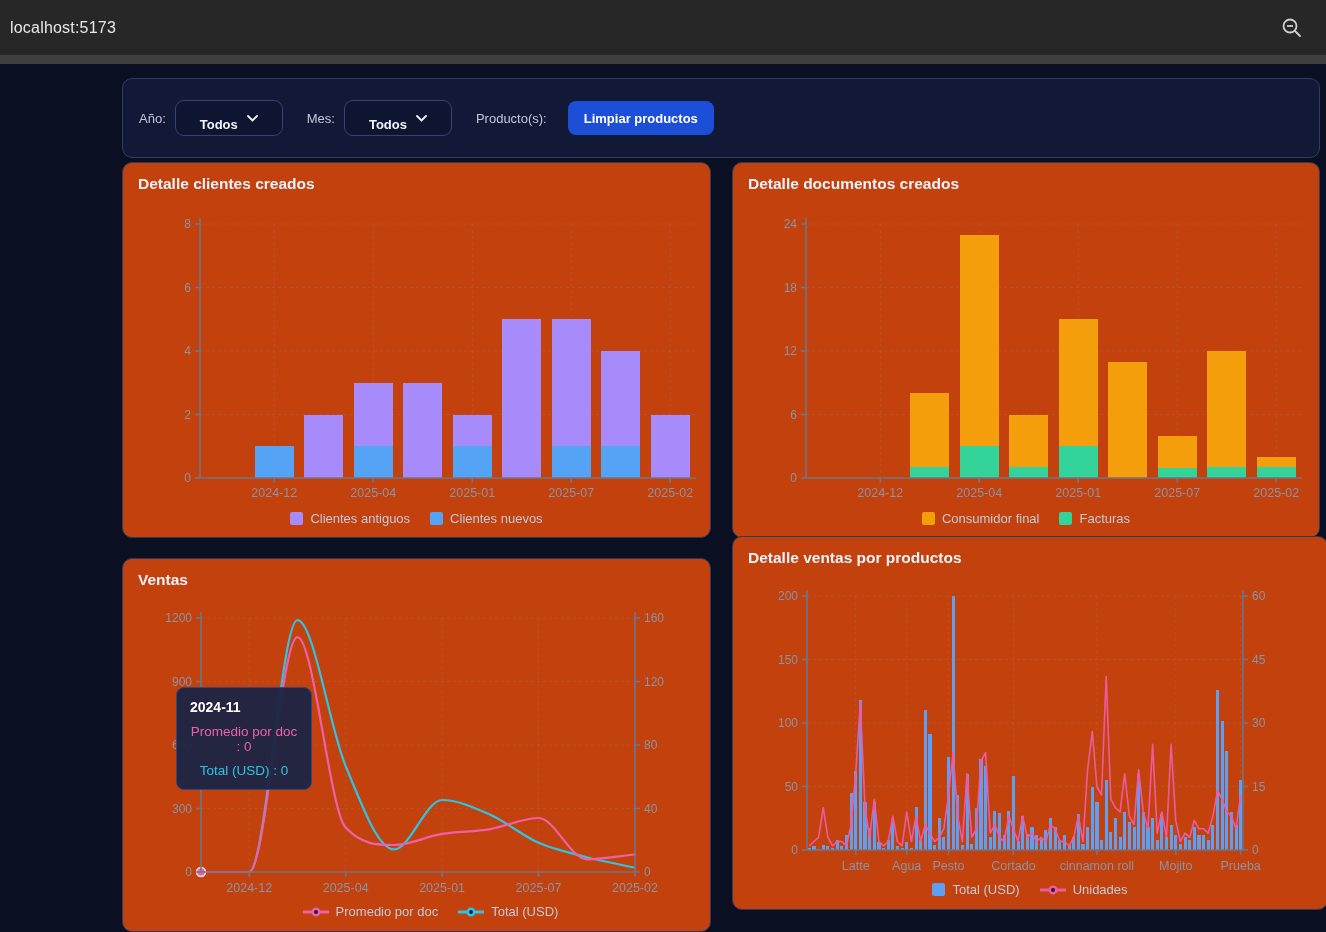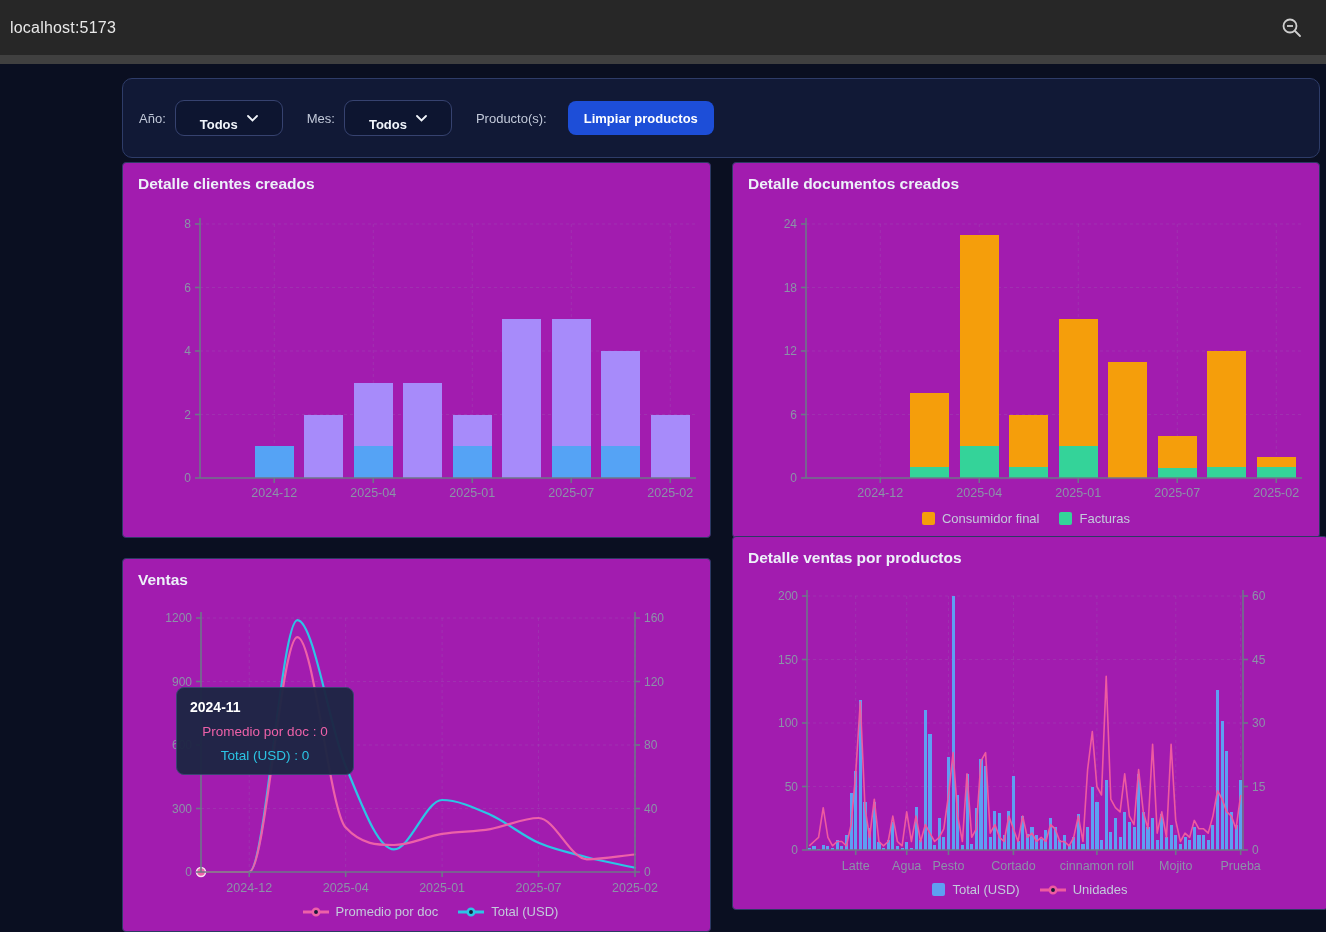--- a/index.html
+++ b/index.html
@@ -24,37 +24,37 @@
   .select .val{color:#f1f5fb;font-size:13px;font-weight:bold;margin-top:12px;}
   .search{width:172px;height:32px;background:#0d1530;border:1px solid #36426f;
           border-radius:8px;color:#e2e8f0;font-size:13px;padding:0 11px;outline:none;
           font-family:"Liberation Sans",sans-serif;}
   .search::placeholder{color:#64748b;}
   .btn{height:34px;margin-left:12px;padding:0 16px;background:#1d4ed8;border:none;
        border-radius:8px;color:#fff;font-size:13px;font-weight:bold;cursor:pointer;
        font-family:"Liberation Sans",sans-serif;}
 
   
-  .panel{position:absolute;background:#a21caf;border:1px solid #2c3a63;border-radius:4px;
+  .panel{position:absolute;background:#c2410c;border:1px solid #2c3a63;border-radius:10px;
          box-sizing:border-box;}
   .panel-title{position:absolute;left:15px;top:12px;margin:0;color:#edf1f9;
                font-size:15.5px;font-weight:bold;}
   .chart{position:absolute;left:0;top:40px;display:block;}
   svg text{font-family:"Liberation Sans",sans-serif;font-size:12px;fill:#8b93a8;}
   svg text.xlab{font-size:12.5px;}
   svg .grid{stroke:rgba(148,163,184,0.16);stroke-width:1;stroke-dasharray:3 3;}
   svg .axis{stroke:#6e7689;stroke-width:1.6;}
 
   .legend{position:absolute;left:0;right:0;display:flex;justify-content:center;
           align-items:center;gap:20px;}
   .lg-item{display:flex;align-items:center;gap:7px;color:#c3cadb;font-size:13px;cursor:pointer;}
   .lg-sq{width:13px;height:13px;border-radius:2px;display:inline-block;}
 
   
-  .tooltip{position:absolute;left:53px;top:128px;width:178px;box-sizing:border-box;
+  .tooltip{position:absolute;left:53px;top:128px;width:136px;box-sizing:border-box;
            background:rgba(29,37,68,0.96);border:1px solid #3a4472;border-radius:8px;
            padding:11px 13px;z-index:5;}
   .tt-title{color:#ffffff;font-size:14px;font-weight:bold;}
   .tt-row{font-size:13.5px;margin-top:9px;text-align:center;}
 </style>
 </head>
 <body>
 
 <div class="topbar">
   <span class="urltext">localhost:5173</span>
@@ -126,20 +126,30 @@
       <text x="151.25" y="294" text-anchor="middle" class="xlab">2024-12</text>
       <line x1="250.25" y1="275" x2="250.25" y2="280" class="axis"></line>
       <text x="250.25" y="294" text-anchor="middle" class="xlab">2025-04</text>
       <line x1="349.25" y1="275" x2="349.25" y2="280" class="axis"></line>
       <text x="349.25" y="294" text-anchor="middle" class="xlab">2025-01</text>
       <line x1="448.25" y1="275" x2="448.25" y2="280" class="axis"></line>
       <text x="448.25" y="294" text-anchor="middle" class="xlab">2025-07</text>
       <line x1="547.25" y1="275" x2="547.25" y2="280" class="axis"></line>
       <text x="547.25" y="294" text-anchor="middle" class="xlab">2025-02</text>
     </svg>
+  <div class="legend" style="top:348px;">
+      <span class="lg-item">
+        <span class="lg-sq" style="background: rgb(167, 139, 250);"></span>
+        <span>Clientes antiguos</span>
+      </span>
+      <span class="lg-item">
+        <span class="lg-sq" style="background: rgb(85, 163, 245);"></span>
+        <span>Clientes nuevos</span>
+      </span>
+    </div>
 </section>
 
 <section class="panel" style="left:732px;top:162px;width:588px;height:376px;">
   <h2 class="panel-title">Detalle documentos creados</h2>
   <svg class="chart" width="588" height="300">
       <line x1="73" y1="211.5" x2="568" y2="211.5" class="grid"></line>
       <line x1="73" y1="148" x2="568" y2="148" class="grid"></line>
       <line x1="73" y1="84.5" x2="568" y2="84.5" class="grid"></line>
       <line x1="73" y1="21" x2="568" y2="21" class="grid"></line>
       <line x1="147.25" y1="21" x2="147.25" y2="275" class="grid"></line>

